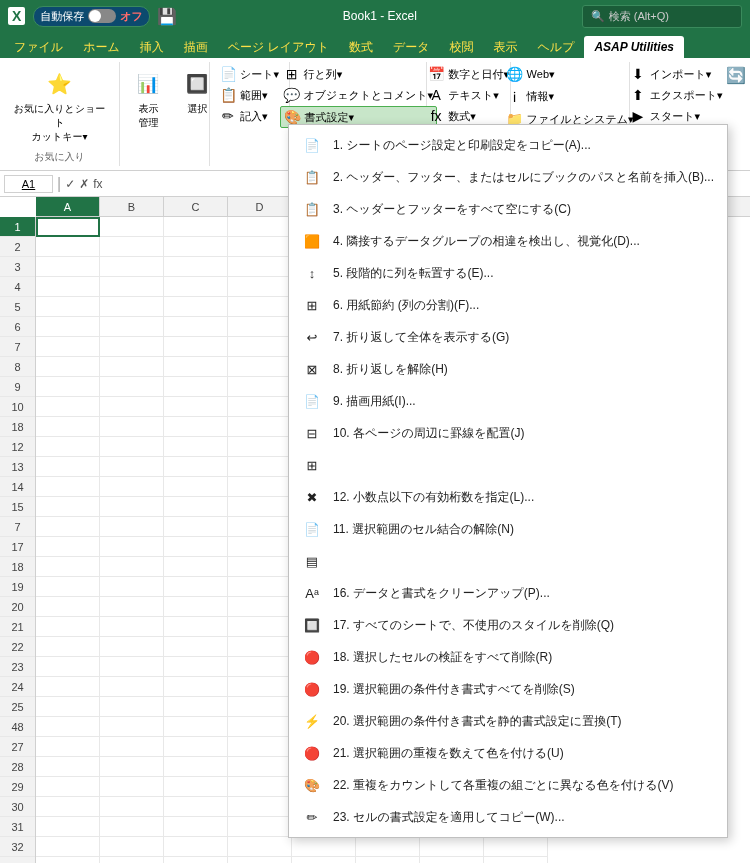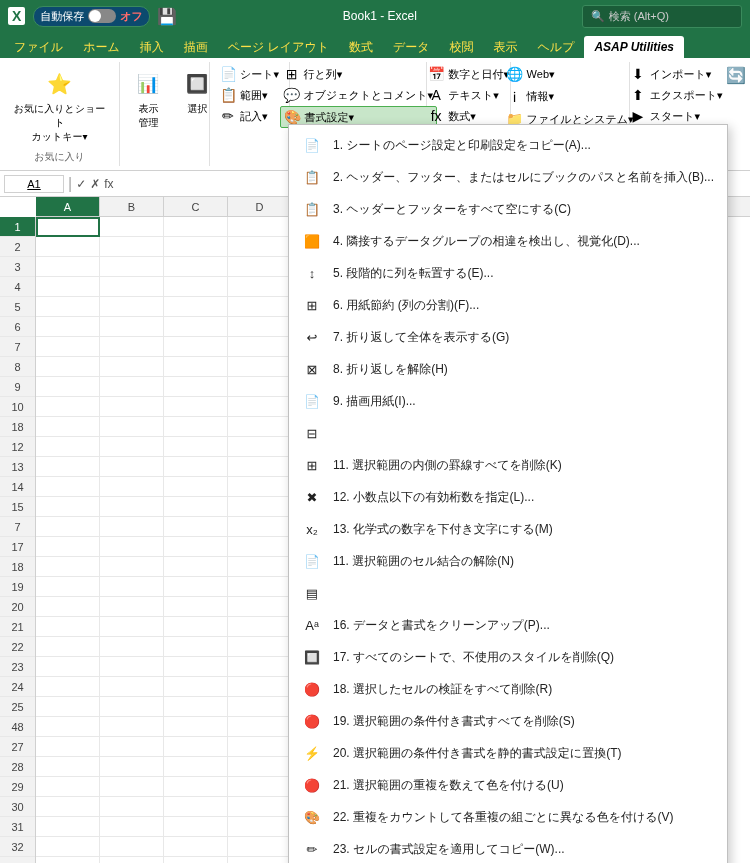--- a/index.html
+++ b/index.html
@@ -152,21 +152,21 @@
     .formula-bar {
       display: flex;
       align-items: center;
       border-bottom: 1px solid #d0d0d0;
       height: 26px;
       background: #fff;
       padding: 0 4px;
       gap: 4px;
     }
     .cell-ref {
-      width: 60px;
+      width: 49px;
       border: 1px solid #d0d0d0;
       padding: 2px 4px;
       font-size: 11px;
       text-align: center;
       text-decoration: underline;
     }
     .formula-divider { color: #aaa; font-size: 16px; }
     .formula-icons { display: flex; gap: 4px; color: #555; font-size: 12px; }
     .formula-input { flex: 1; border: none; outline: none; font-size: 12px; padding: 2px 4px; }
 
@@ -847,34 +847,30 @@
     <div class="menu-item">
       <div class="menu-item-icon" style="font-size: 13px;">⊠</div>
       <div class="menu-item-text">8. 折り返しを解除(H)</div>
     </div>
     <div class="menu-item">
       <div class="menu-item-icon" style="font-size: 13px;">📄</div>
       <div class="menu-item-text">9. 描画用紙(I)...</div>
     </div>
     <div class="menu-item">
       <div class="menu-item-icon" style="font-size: 13px;">⊟</div>
+      <div class="menu-item-text">10. 各ページの周辺に罫線を配置(J)</div>
     </div>
     <div class="menu-item">
       <div class="menu-item-icon" style="font-size: 13px;">⊞</div>
-      <div class="menu-item-text">11. 選択範囲の内側の罫線すべてを削除(K)</div>
     </div>
     <div class="menu-item">
       <div class="menu-item-icon" style="font-size: 13px;">✖</div>
       <div class="menu-item-text">12. 小数点以下の有効桁数を指定(L)...</div>
     </div>
     <div class="menu-item">
-      <div class="menu-item-icon" style="font-size: 13px;">x₂</div>
-      <div class="menu-item-text">13. 化学式の数字を下付き文字にする(M)</div>
-    </div>
-    <div class="menu-item">
       <div class="menu-item-icon" style="font-size: 13px;">📄</div>
       <div class="menu-item-text">11. 選択範囲のセル結合の解除(N)</div>
     </div>
     <div class="menu-item">
       <div class="menu-item-icon" style="font-size: 13px;">▤</div>
     </div>
     <div class="menu-item">
       <div class="menu-item-icon" style="font-size: 13px;">Aᵃ</div>
       <div class="menu-item-text">16. データと書式をクリーンアップ(P)...</div>
     </div>

